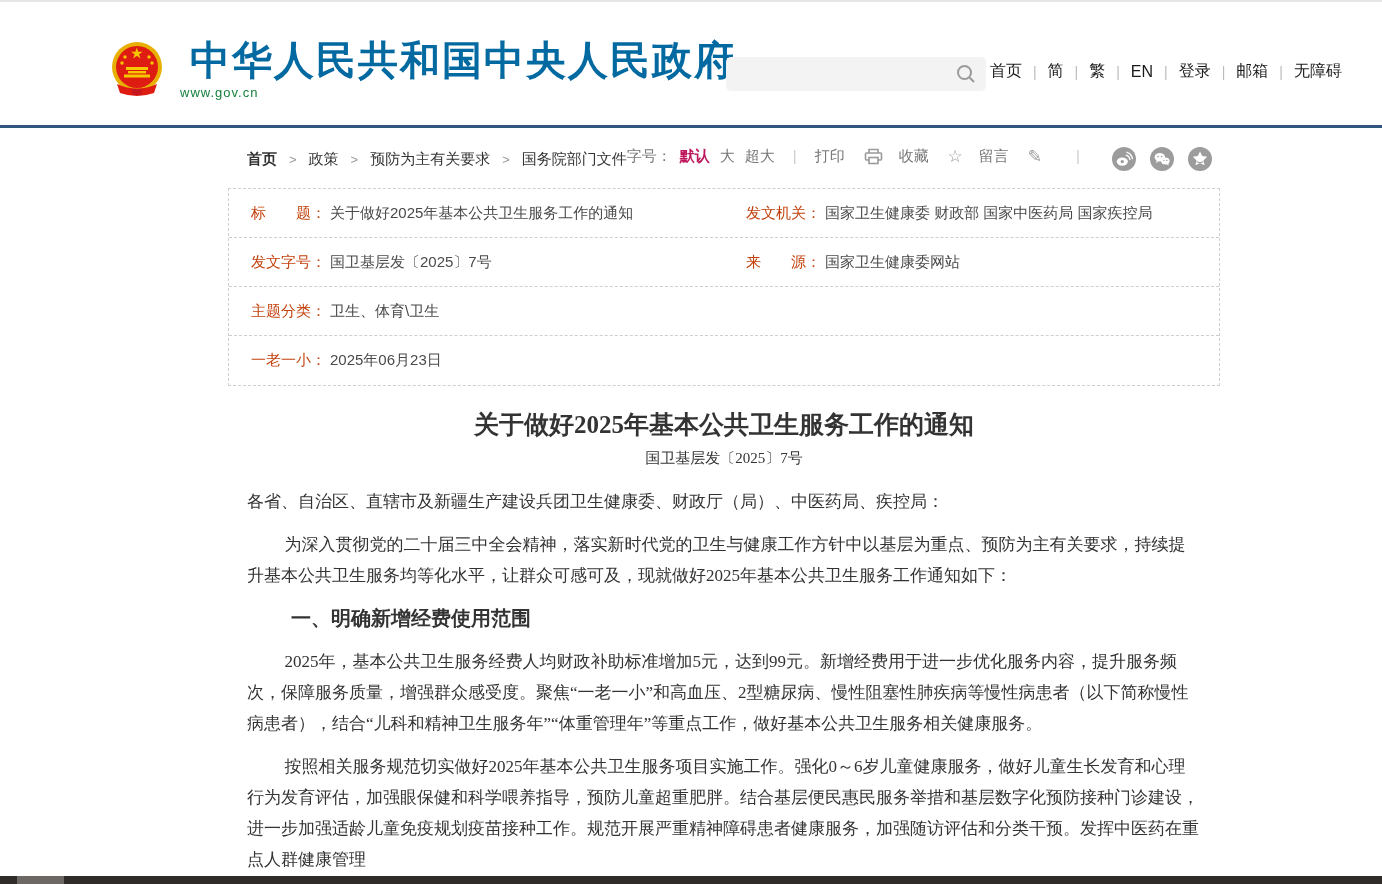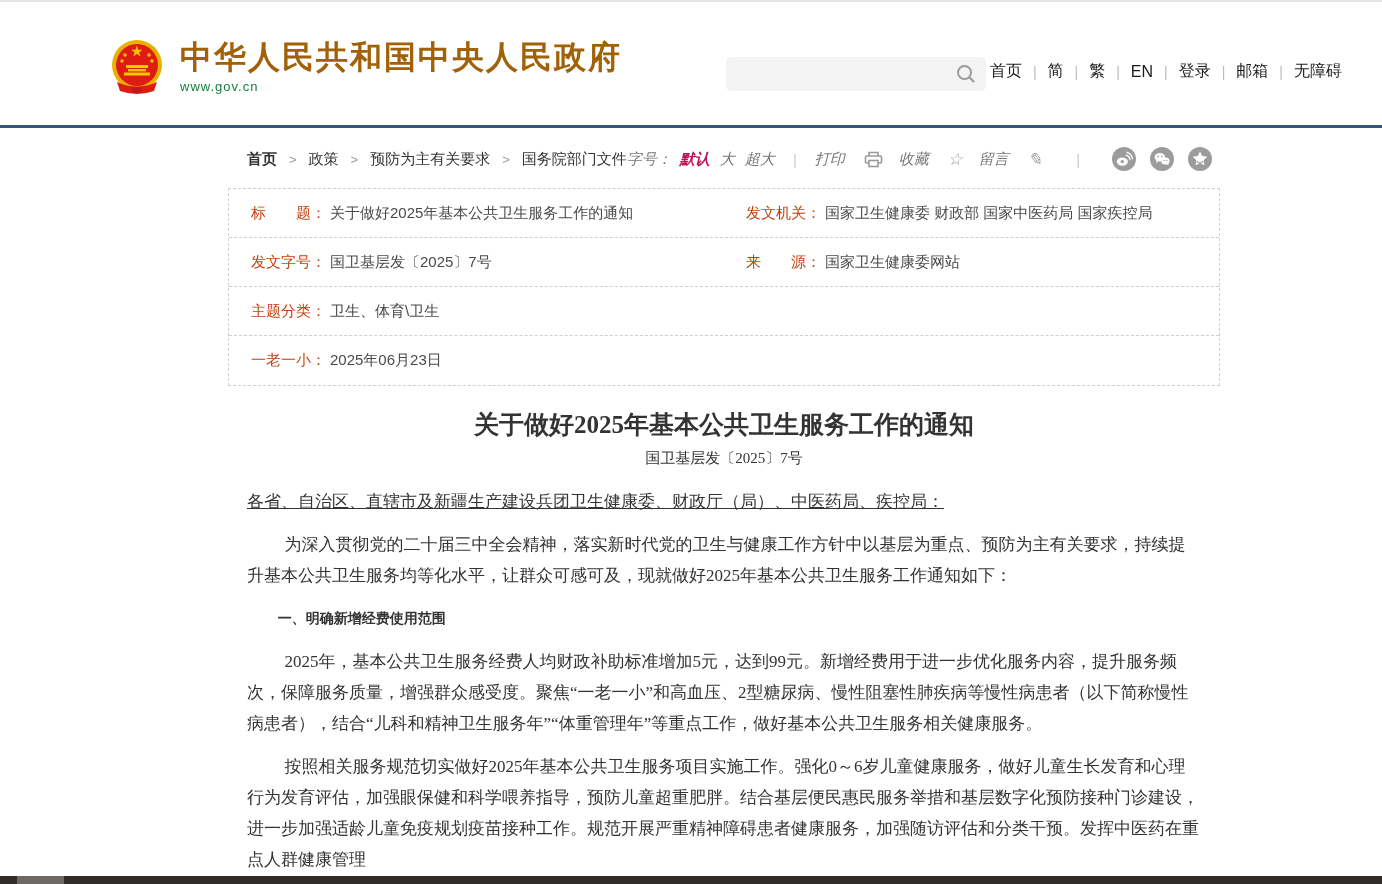--- a/index.html
+++ b/index.html
@@ -7,21 +7,21 @@
   body {
     width:1382px; height:884px; overflow:hidden; background:#fff;
     font-family:"Liberation Sans", sans-serif; position:relative;
   }
   .topline { height:2px; background:#e6e6e6; }
 
   
   .header { position:relative; height:123px; background:#fff; }
   .logo { position:absolute; left:108px; top:36px; display:flex; align-items:center; }
   .emblem { width:58px; height:58px; margin-right:14px; flex:0 0 auto; }
-  .site-title { color:#a16207; font-size:32px; font-weight:bold; letter-spacing:2px; line-height:1.1; }
+  .site-title { color:#0369a1; font-size:40px; font-weight:bold; letter-spacing:2px; line-height:1.1;margin-left:10px; }
   .site-url { color:#15803d; font-size:13px; margin-top:3px; letter-spacing:1px; }
 
   .search-box {
     position:absolute; left:726px; top:55px; width:260px; height:34px;
     background:#f3f3f3; border-radius:5px; display:flex; align-items:center;
   }
   .search-input {
     flex:1; border:none; background:transparent; outline:none; height:100%;
     padding:0 0 0 14px; font-size:15px; color:#333;
   }
@@ -39,21 +39,21 @@
 
   
   .content { width:992px; margin-left:228px; }
 
   .crumb-row { display:flex; justify-content:space-between; align-items:center; padding:19px 8px 0 19px; }
   .breadcrumb { font-size:15px; color:#333; display:flex; align-items:center; }
   .breadcrumb a { color:#333; text-decoration:none; }
   .breadcrumb .home { font-weight:bold; }
   .breadcrumb .arrow { color:#999; margin:0 12px; font-size:13px; }
 
-  .doc-toolbar { display:flex; align-items:center; font-size:15px; color:#777;font-style:italic; }
+  .doc-toolbar { display:flex; align-items:flex-start; font-size:15px; color:#777; }
   .doc-toolbar .fs-default { color:#be185d; font-weight:bold; margin-left:8px; cursor:pointer; }
   .doc-toolbar .fs-opt { color:#777; margin-left:10px; cursor:pointer; }
   .doc-toolbar .tsep { color:#ccc; margin:0 18px; }
   .tool-item { display:flex; align-items:center; color:#777; cursor:pointer; margin-right:16px;gap:13px; }
   .tool-item:last-child { margin-right:0; }
   .tool-item .glyph { margin-left:6px; color:#9a9a9a; font-size:17px; line-height:1; }
   .share-icons { display:flex; align-items:center; }
   .share-circle { width:24px; height:24px; margin-left:14px; cursor:pointer; }
 
   
@@ -63,22 +63,22 @@
   .meta-cell { width:50%; display:flex; align-items:center; padding-left:22px; font-size:15px; }
   .meta-label { color:#c2410c; flex:0 0 auto; }
   .meta-value { color:#4a4a4a; margin-left:4px; }
 
   
   .article { padding:0 19px; font-family:"Liberation Serif","DejaVu Serif", serif; color:#333; }
   .art-title { margin-top:22px; text-align:center; font-size:25px; font-weight:bold; color:#333; line-height:33px; }
   .art-docnum { margin-top:8px; text-align:center; font-size:15px; color:#333; }
   .art-body { margin-top:18px; font-size:17px; line-height:31px; color:#333; }
   .art-body p { margin:0 0 12px; text-indent:2.2em; }
-  .art-body p.salutation { text-indent:0;text-decoration:underline; }
-  .art-body h3 { margin:0 0 12px; font-size:14px; line-height:31px; text-indent:2.2em; font-weight:bold; }
+  .art-body p.salutation { text-indent:0; }
+  .art-body h3 { margin:0 0 12px; font-size:20px; line-height:31px; text-indent:2.2em; font-weight:bold; }
 
   
   .hscrollbar { position:absolute; left:0; bottom:0; width:1382px; height:8px; background:#2f2c2a; }
   .hthumb { position:absolute; left:17px; top:0; width:47px; height:8px; background:#6e6864; }
 
   svg { display:block; }
 </style>
 </head>
 <body>
 

